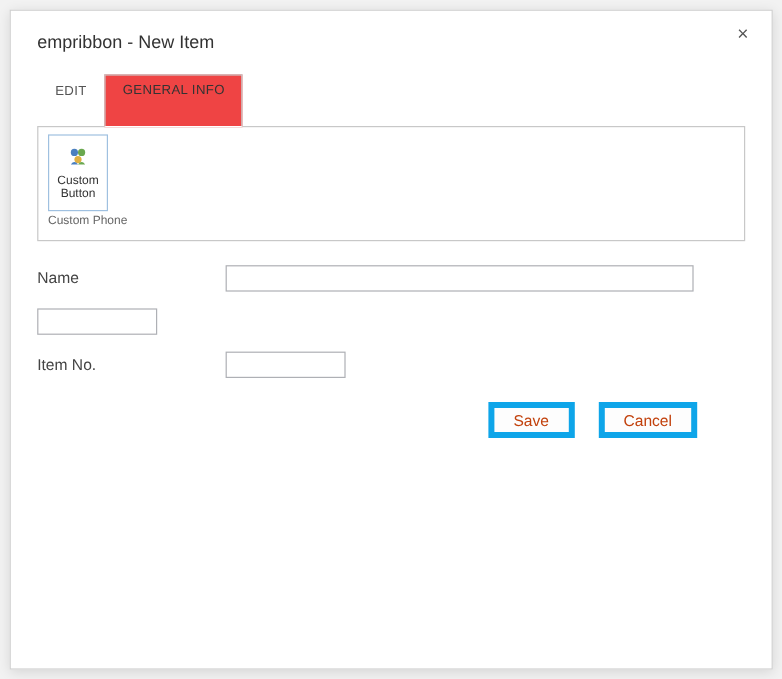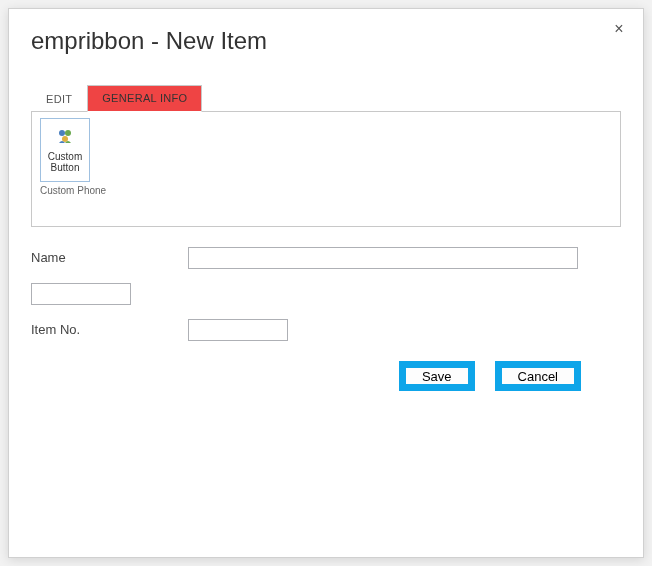--- a/index.html
+++ b/index.html
@@ -27,52 +27,52 @@
     width: 20px;
     height: 20px;
     font-size: 16px;
     color: #555;
     cursor: pointer;
     text-align: center;
     line-height: 20px;
     font-family: Arial, sans-serif;
   }
   .dialog-title {
-    font-size: 24px;
+    font-size: 15px;
     font-weight: 300;
     color: #333;
-    margin: 0 0 30px 0;
+    margin: 0 0 18px 0;
   }
   .tabs {
     display: flex;
     align-items: flex-end;
     margin-bottom: -1px;
     position: relative;
     z-index: 2;
   }
   .tab {
-    padding: 6px 14px 7px 14px;
+    padding: 6px 14px 24px 14px;
     font-size: 11px;
     color: #555;
     cursor: pointer;
     border: 1px solid transparent;
     border-bottom: none;
     letter-spacing: 0.3px;
   }
   .tab.active {
     border: 1px solid #c8c8c8;
     border-bottom: 1px solid #fff;
     background: #ef4444;
     color: #333;
   }
   .ribbon-panel {
     border: 1px solid #c8c8c8;
     padding: 6px 8px 4px 8px;
     margin-bottom: 16px;
-    height: 116px;
+    height: 96px;
   }
   .ribbon-group {
     display: inline-block;
     text-align: center;
   }
   .ribbon-btn {
     border: 1px solid #9fc0e0;
     width: 50px;
     height: 64px;
     display: flex;
@@ -130,24 +130,24 @@
     display: flex;
     gap: 20px;
     justify-content: flex-end;
     padding-right: 40px;
     margin-top: 20px;
   }
   .btn {
     min-width: 64px;
     height: 30px;
     padding: 0 16px;
-    border: 7px solid #0ea5e9;
+    border: 5px solid #0ea5e9;
     background: #fdfdfd;
     font-size: 13px;
-    color: #000000;
+    color: #c2410c;
     cursor: pointer;
   }
 </style>
 </head>
 <body>
 
 <div class="dialog">
 
   <div class="close-btn">×</div>
 

